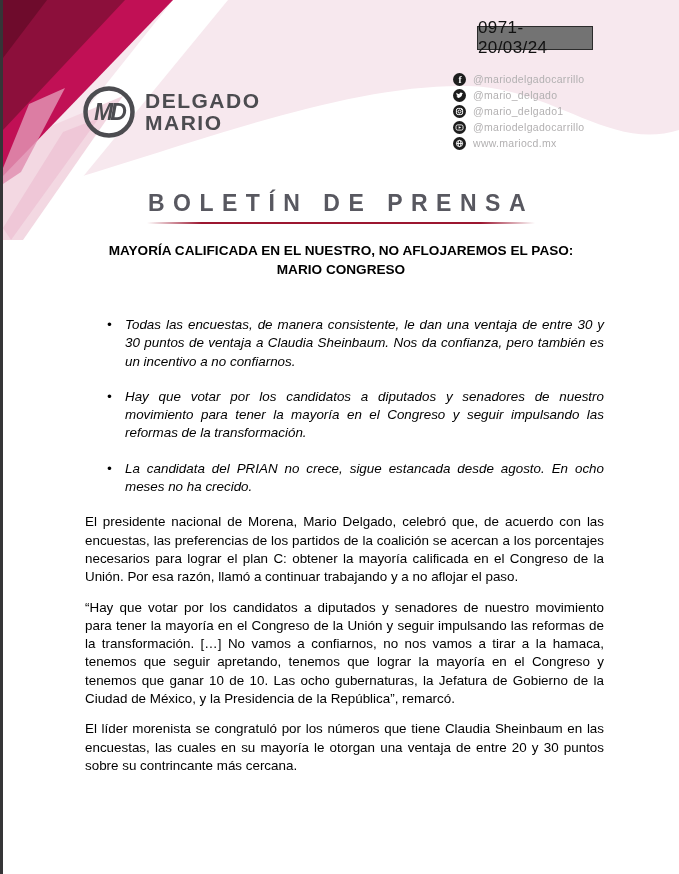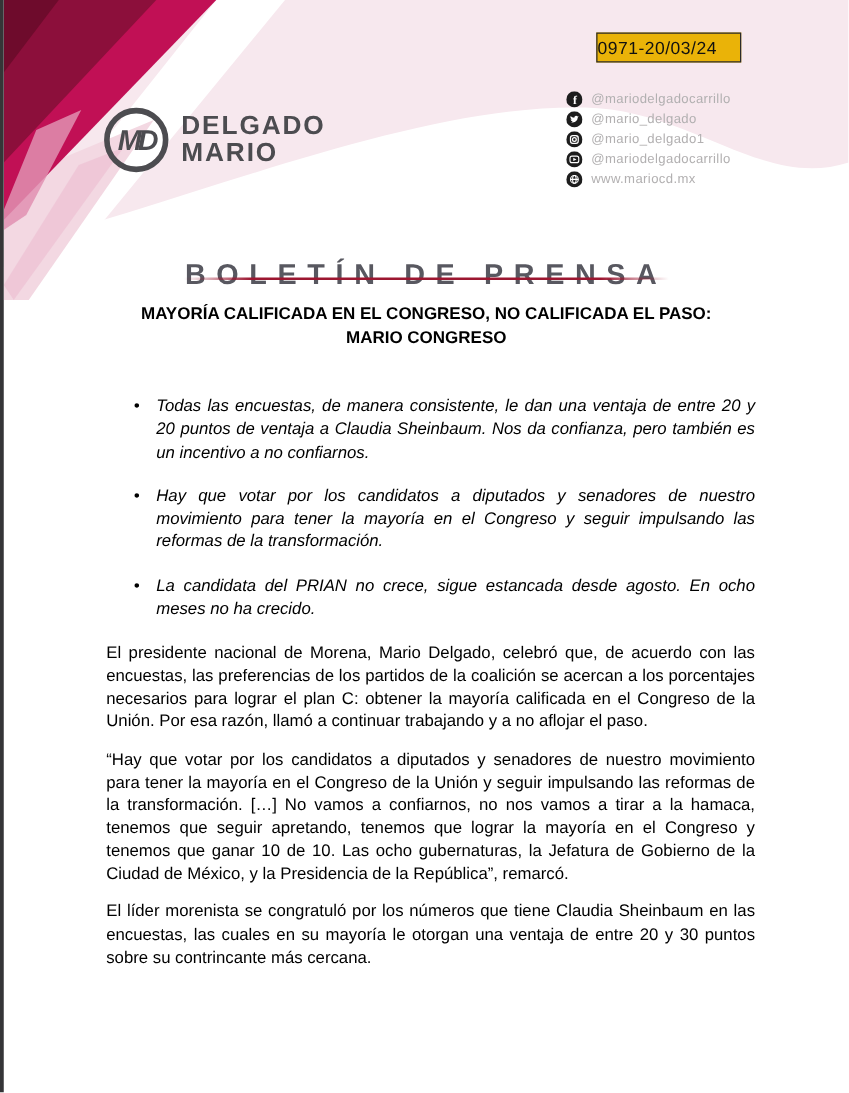--- a/index.html
+++ b/index.html
@@ -10,38 +10,38 @@
     border-left:3px solid #353537;
     overflow:hidden;
     font-family:"Liberation Sans", sans-serif;
     color:#000;
   }
   
   .header-decor{position:absolute;top:0;left:0;width:676px;height:250px;pointer-events:none;}
   
   .folio-box{
     position:absolute;top:26px;left:474px;width:114px;height:22px;
-    background:#eab308;border:1.5px solid #2b2b2b;
-    display:flex;align-items:center;
-    font-size:14px;letter-spacing:.4px;color:#111;
+    background:#737373;border:1.5px solid #2b2b2b;
+    display:flex;align-items:center;justify-content:center;
+    font-size:17px;letter-spacing:.4px;color:#111;
   }
   
   .logo{position:absolute;top:84px;left:78px;display:flex;align-items:center;gap:8px;}
   .logo-mark{width:56px;height:56px;}
   .logo-word{font-weight:800;font-size:21px;line-height:22px;letter-spacing:1.5px;color:#4c4c50;}
   
   .social{position:absolute;top:71px;left:450px;list-style:none;margin:0;padding:0;}
   .social li{display:flex;align-items:center;gap:7px;height:16px;}
   .social .s-icon{width:13px;height:13px;flex:0 0 13px;}
   .social .s-handle{font-size:10.5px;letter-spacing:.3px;color:#b2b0b1;white-space:nowrap;}
   
   .section-title{
     position:absolute;top:190px;left:0;width:100%;
     text-align:center;font-size:23px;font-weight:600;
-    letter-spacing:8.5px;color:#585860;white-space:nowrap;margin-top:16px;
+    letter-spacing:8.5px;color:#585860;white-space:nowrap;
   }
   .title-rule{
     position:absolute;top:222px;left:50%;transform:translateX(-50%);
     width:388px;height:2px;
     background:linear-gradient(90deg, rgba(156,22,48,0) 0%, #9c1630 14%, #9c1630 86%, rgba(156,22,48,0) 100%);
   }
   
   .headline{
     position:absolute;top:241px;left:72px;width:532px;
     text-align:center;font-weight:bold;font-size:13.6px;line-height:19px;color:#000;
@@ -132,29 +132,29 @@
         <ellipse cx="6.5" cy="6.5" rx="1.4" ry="3.1" fill="none" stroke="#ffffff" stroke-width="0.9"></ellipse>
       </svg>
       <span class="s-handle">www.mariocd.mx</span>
     </li>
   </ul>
 
   <div class="section-title">BOLETÍN DE PRENSA</div>
   <div class="title-rule"></div>
 
   <h1 class="headline" style="margin:0;">
-    <span>MAYORÍA CALIFICADA EN EL CONGRESO, NO CALIFICADA EL PASO:</span>
+    <span>MAYORÍA CALIFICADA EN EL NUESTRO, NO AFLOJAREMOS EL PASO:</span>
     <span>MARIO CONGRESO</span>
   </h1>
 
   <div class="body-copy">
     <ul class="bullets">
       <li>
         <span class="bullet-marker">•</span>
-        <span class="bullet-text">Todas las encuestas, de manera consistente, le dan una ventaja de entre 20 y 20 puntos de ventaja a Claudia Sheinbaum. Nos da confianza, pero también es un incentivo a no confiarnos.</span>
+        <span class="bullet-text">Todas las encuestas, de manera consistente, le dan una ventaja de entre 30 y 30 puntos de ventaja a Claudia Sheinbaum. Nos da confianza, pero también es un incentivo a no confiarnos.</span>
       </li>
       <li>
         <span class="bullet-marker">•</span>
         <span class="bullet-text">Hay que votar por los candidatos a diputados y senadores de nuestro movimiento para tener la mayoría en el Congreso y seguir impulsando las reformas de la transformación.</span>
       </li>
       <li>
         <span class="bullet-marker">•</span>
         <span class="bullet-text">La candidata del PRIAN no crece, sigue estancada desde agosto. En ocho meses no ha crecido.</span>
       </li>
     </ul>

